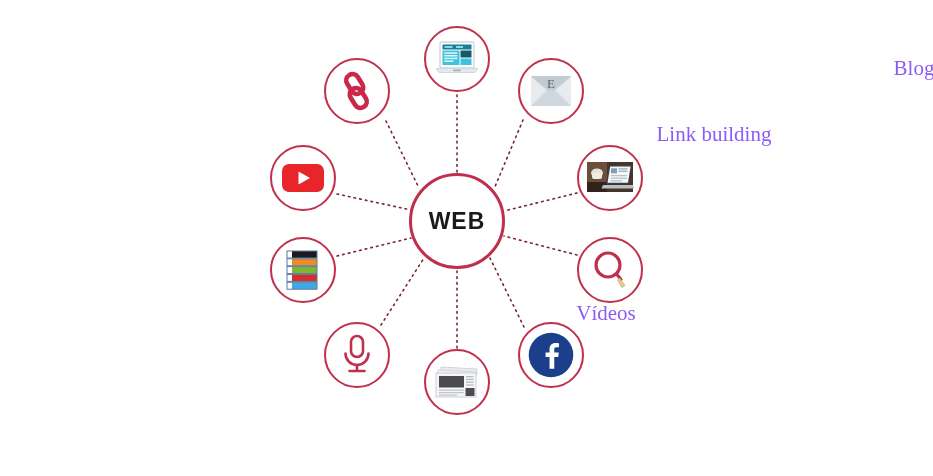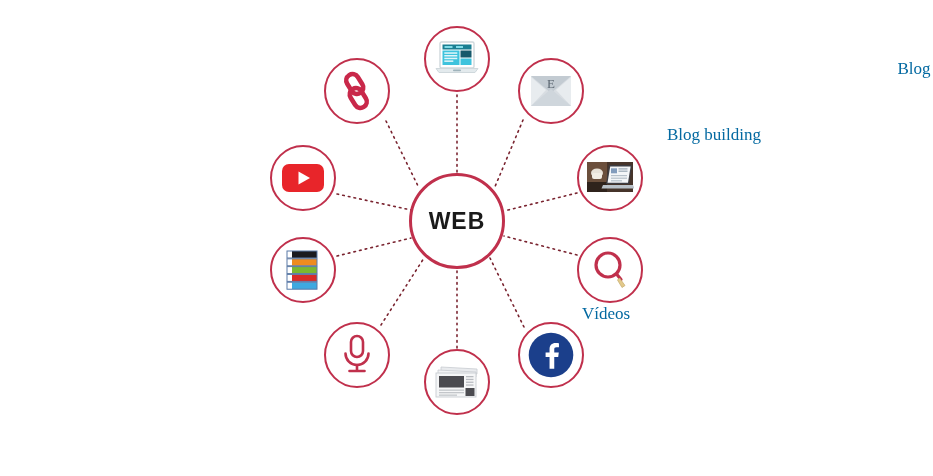--- a/index.html
+++ b/index.html
@@ -55,23 +55,23 @@
   }
   .hub-label {
     font-family: "Liberation Sans", "DejaVu Sans", sans-serif;
     font-size: 23px;
     font-weight: 700;
     letter-spacing: 1px;
     color: #1a1a1a;
   }
   .node-label {
     position: absolute;
-    font-size: 17px;
+    font-size: 21px;
     line-height: 19px;
-    color: #0369a1;
+    color: #8b5cf6;
     white-space: nowrap;
     text-align: right;
     transform: translateX(-50%);
     font-family: "Liberation Serif", "DejaVu Serif", serif;
   }
   .icon-wrap {
     width: 48px;
     height: 48px;
     display: flex;
     align-items: center;
@@ -132,21 +132,21 @@
     <div class="node-circle">
       <span class="icon-wrap">
         <svg width="42" height="42" viewBox="0 0 42 42">
           <g stroke="#c9284a" stroke-width="4.6" fill="none" stroke-linecap="round">
             <rect x="12.5" y="3.5" width="12.5" height="21" rx="6.25" transform="rotate(-32 18.75 14)"></rect>
             <rect x="16" y="17.5" width="12.5" height="21" rx="6.25" transform="rotate(-32 22.25 28)"></rect>
           </g>
         </svg>
       </span>
     </div>
-    <div class="node-label" style="left:357px; top:34px;">Blog building</div>
+    <div class="node-label" style="left:357px; top:34px;">Link building</div>
   </div>
 
   <div class="node spoke" style="left:551px; top:91px;">
     <div class="node-circle">
       <span class="icon-wrap">
         <svg width="44" height="34" viewBox="0 0 44 34">
           <rect x="2" y="2" width="40" height="30" rx="1" fill="#d8dde2"></rect>
           <path d="M2 2 L22 19 L42 2 Z" fill="#c3cbd2"></path>
           <path d="M2 32 L17 16 L2 3 Z" fill="#e8ecef"></path>
           <path d="M42 32 L27 16 L42 3 Z" fill="#e8ecef"></path>

